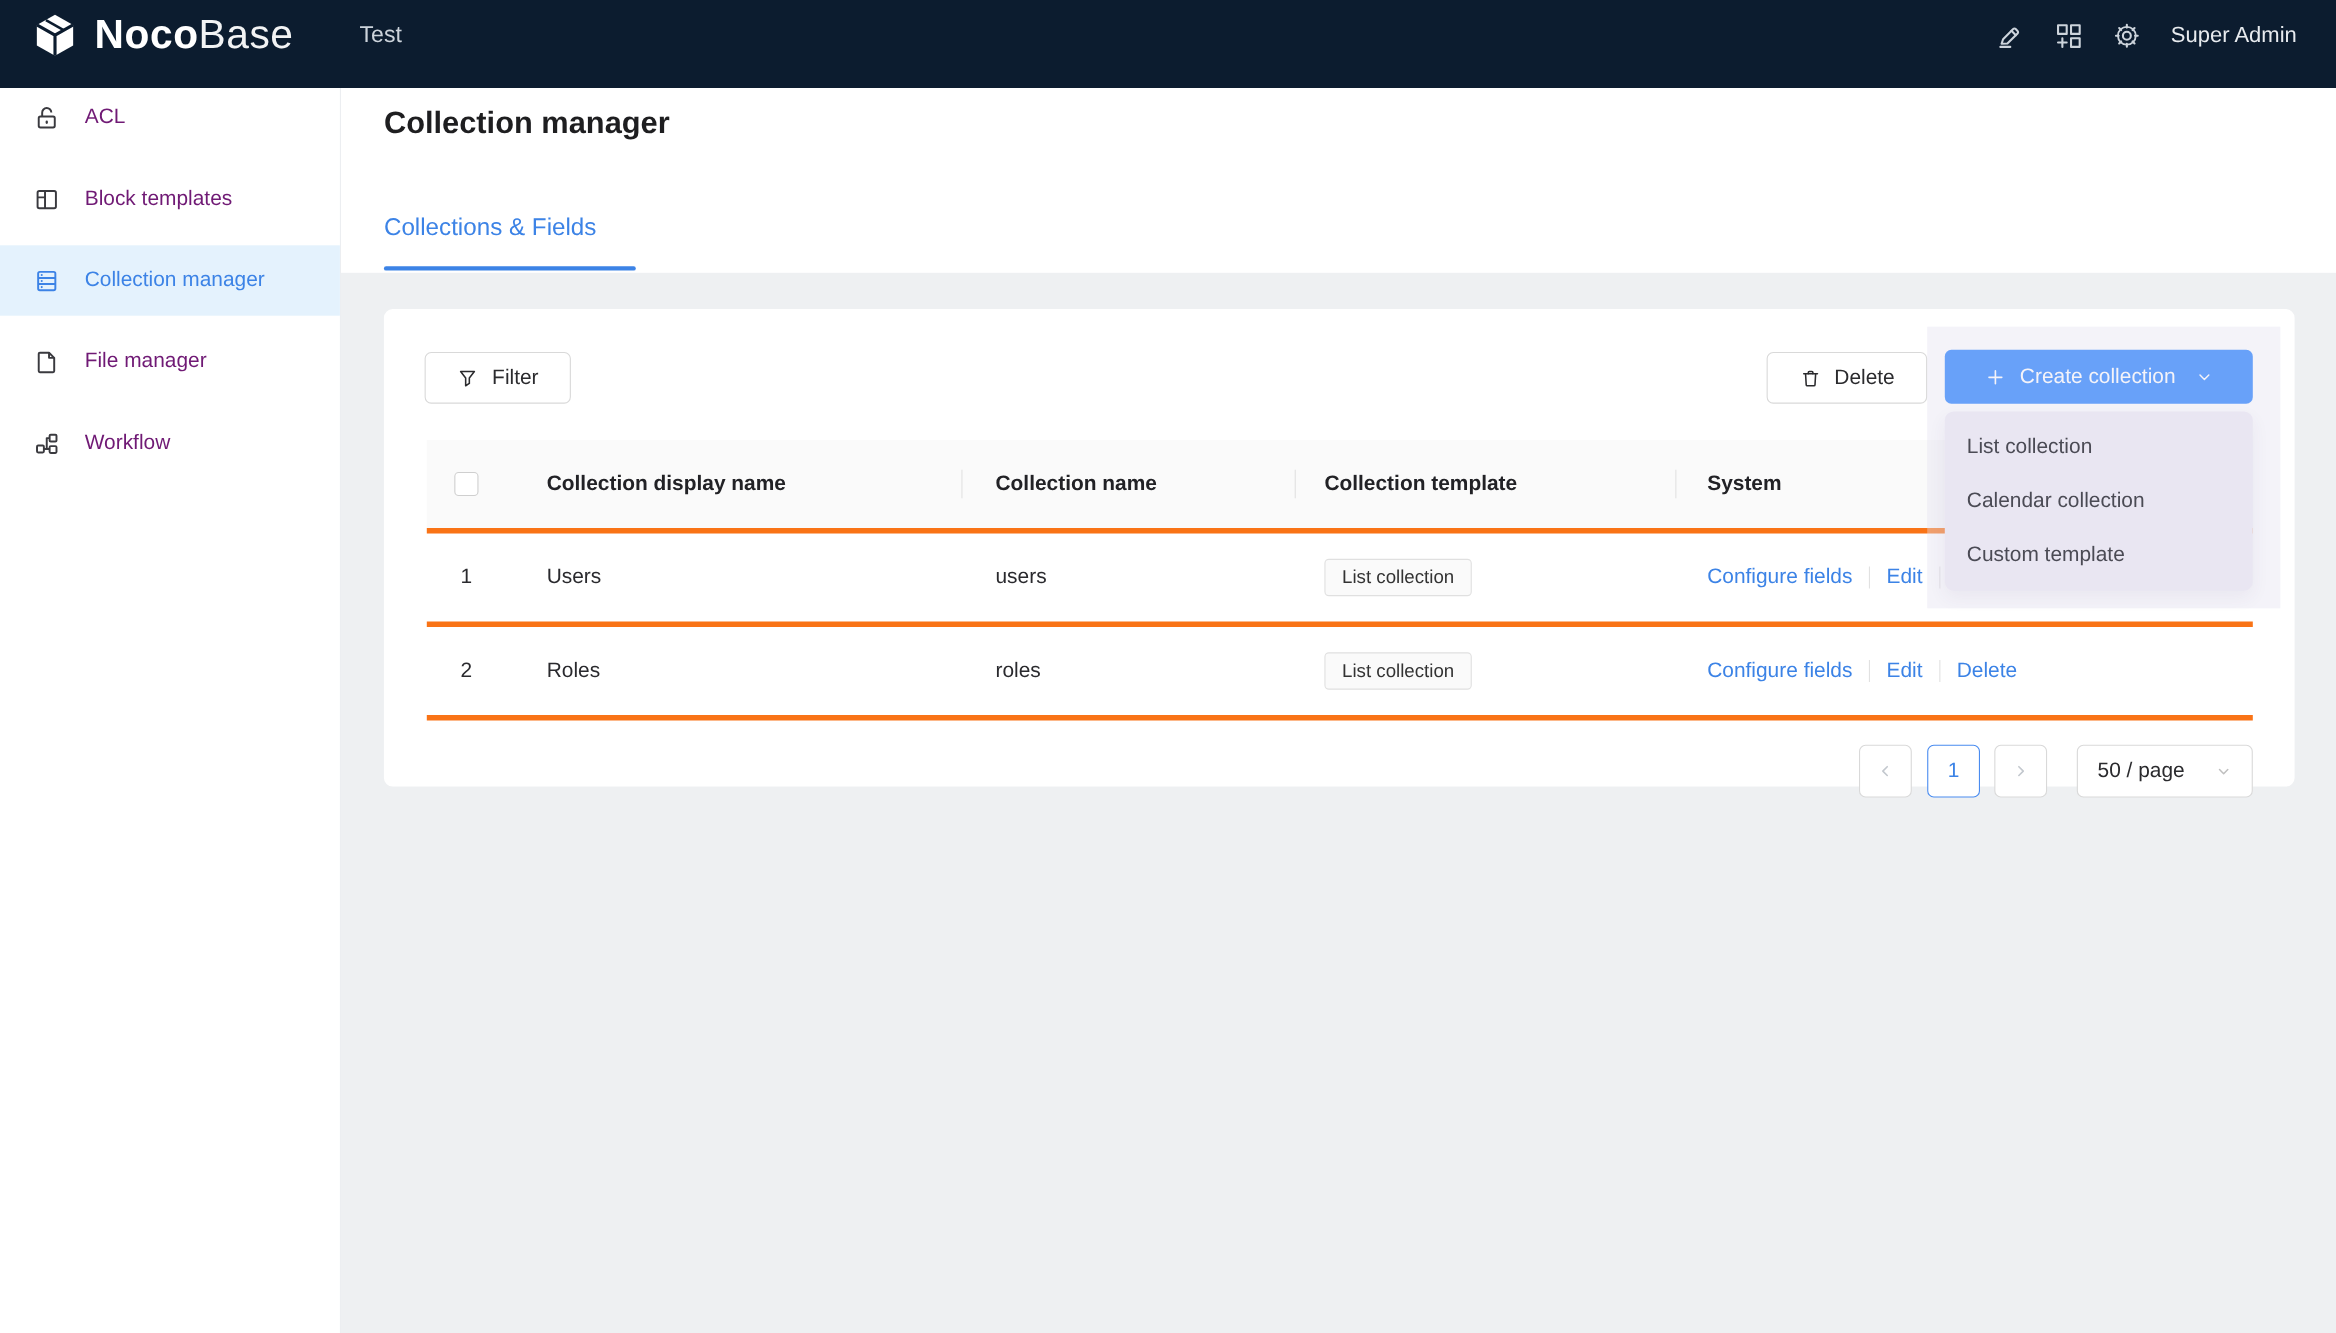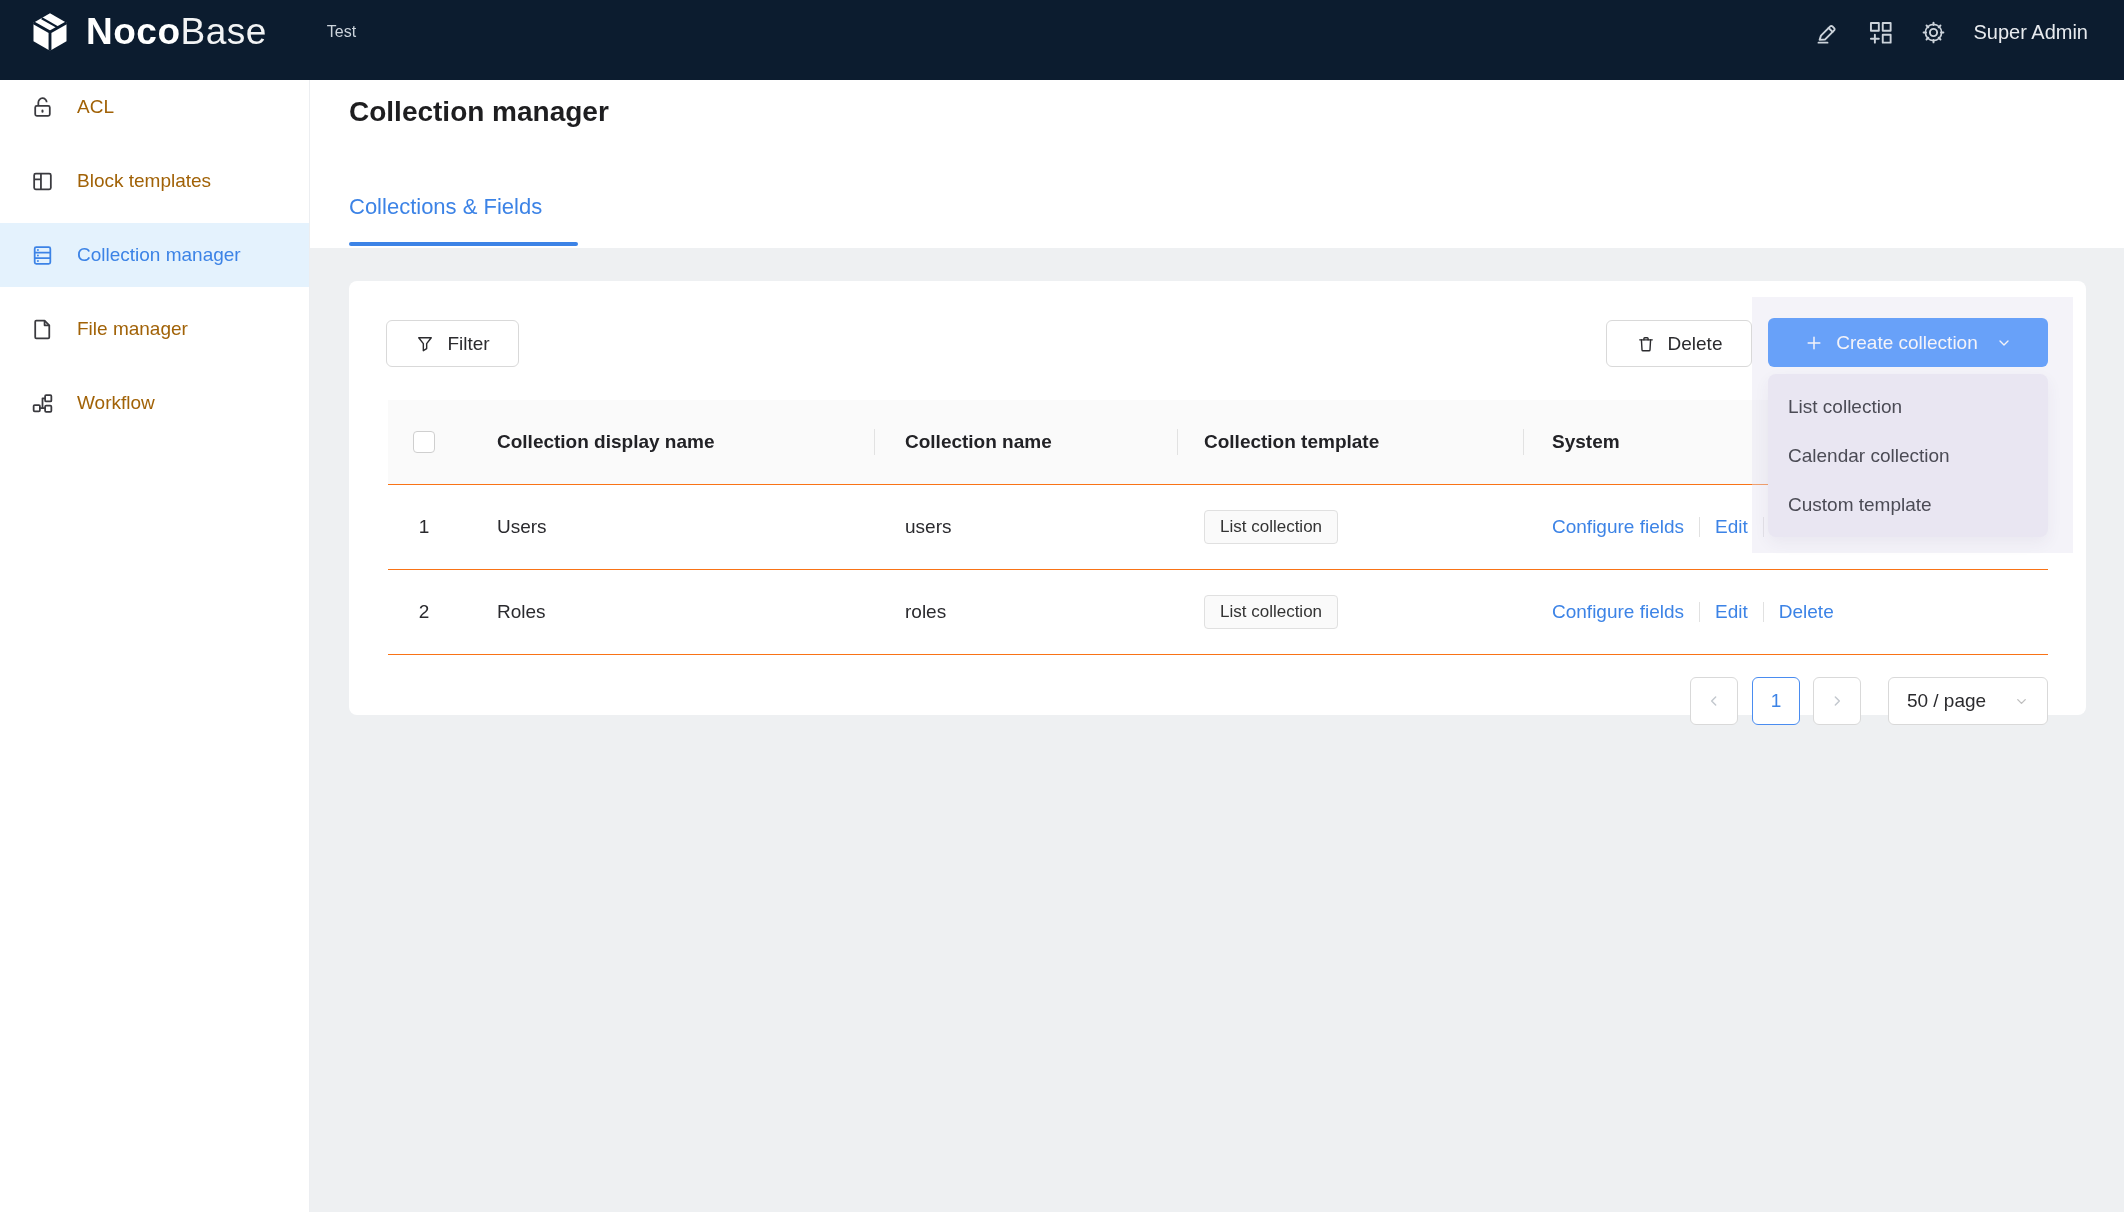--- a/index.html
+++ b/index.html
@@ -6,28 +6,28 @@
   html,body { width:2124px; height:1212px; overflow:hidden; }
   body { font-family:"Liberation Sans","DejaVu Sans",sans-serif; background:#eef0f2; position:relative; color:#2a2a2e; }
 
   
   .navbar { position:absolute; left:0; top:0; width:2124px; height:80px; background:#0c1c2f; display:flex; align-items:center; padding:0 36px 16px 28px; z-index:20; }
   .brand { display:flex; align-items:center; gap:14px; }
   .brand-mark { width:44px; height:44px; }
   .brand-text { font-size:37px; color:#ffffff; letter-spacing:.5px; white-space:nowrap; }
   .brand-text .bold { font-weight:700; }
   .brand-text .light { font-weight:300; opacity:.95; }
-  .nav-menu-item { margin-left:60px; font-size:16px; color:#ccd3db; cursor:pointer; }
+  .nav-menu-item { margin-left:60px; font-size:21px; color:#ccd3db; cursor:pointer; }
   .nav-right { margin-left:auto; display:flex; align-items:center; gap:26px; }
   .nav-icon { width:27px; height:27px; color:#ccd3db; cursor:pointer; display:block; }
   .nav-user { font-size:20px; color:#e8ebef; cursor:pointer; }
 
   
   .sidebar { position:absolute; left:0; top:68px; width:310px; height:1144px; background:#ffffff; border-right:1px solid #eceef1; padding-top:7px; z-index:10; }
-  .side-item { height:64px; margin-bottom:10px; display:flex; align-items:center; padding-left:30px; gap:22px; font-size:19px; color:#a16207; cursor:pointer; }
+  .side-item { height:64px; margin-bottom:10px; display:flex; align-items:center; padding-left:30px; gap:22px; font-size:19px; color:#701a75; cursor:pointer; }
   .side-item .s-icon { width:25px; height:25px; color:#3a3a3f; flex:none; display:block; }
   .side-item.active { background:#e4f2fd; color:#3c83e6; }
   .side-item.active .s-icon { color:#3c83e6; }
 
   
   .main { position:absolute; left:310px; top:68px; right:0; bottom:0; background:#eef0f2; }
   .page-header { position:absolute; left:0; top:0; right:0; height:180px; background:#ffffff; }
   .page-title { position:absolute; left:39px; top:28px; font-size:28px; font-weight:700; color:#1e1e20; }
   .tab { position:absolute; left:39px; top:126px; font-size:22px; color:#3c83e6; font-weight:500; cursor:pointer; }
   .tab-underline { position:absolute; left:39px; top:174px; width:229px; height:4px; background:#3c83e6; border-radius:2px; }
@@ -37,21 +37,21 @@
   .btn { position:absolute; display:flex; align-items:center; justify-content:center; gap:12px; background:#fff; border:1px solid #d9d9d9; border-radius:6px; font-size:19px; color:#2b2b2e; cursor:pointer; }
   .btn svg { width:20px; height:20px; display:block; }
   .btn-filter { left:37px; top:39px; width:133px; height:47px; }
   .btn-delete { left:1257px; top:39px; width:146px; height:47px; }
   .btn-create { left:1419px; top:37px; width:280px; height:49px; background:#1677ff; border:none; color:#ffffff; z-index:5; }
   .btn-create svg { width:20px; height:20px; }
   .btn-create .chev { width:16px; height:16px; margin-left:6px; }
 
   
   .table { position:absolute; left:39px; top:119px; width:1660px; }
-  .t-row { display:flex; height:85px; align-items:center; border-bottom:1px solid #f97316; }
+  .t-row { display:flex; height:85px; align-items:center; border-bottom:5px solid #f97316; }
   .t-head { background:#fafafa; font-weight:600; color:#222226; }
   .c0 { width:72px; flex:none; display:flex; justify-content:center; align-items:center; }
   .c1 { width:415px; flex:none; padding-left:37px; position:relative; }
   .c2 { width:303px; flex:none; padding-left:30px; position:relative; }
   .c3 { width:346px; flex:none; padding-left:26px; position:relative; }
   .c4 { width:524px; flex:none; padding-left:28px; display:flex; align-items:center; }
   .t-row > div { font-size:19px; }
   .t-head .vsep { position:absolute; right:0; top:50%; transform:translateY(-50%); width:1px; height:26px; background:#e2e2e2; }
   .checkbox { width:22px; height:22px; background:#fff; border:1.5px solid #cfcfcf; border-radius:4px; cursor:pointer; }
   .tag { display:inline-block; padding:6px 15px; font-size:17px; color:#333; background:#fafafa; border:1px solid #e0e0e0; border-radius:4px; }

